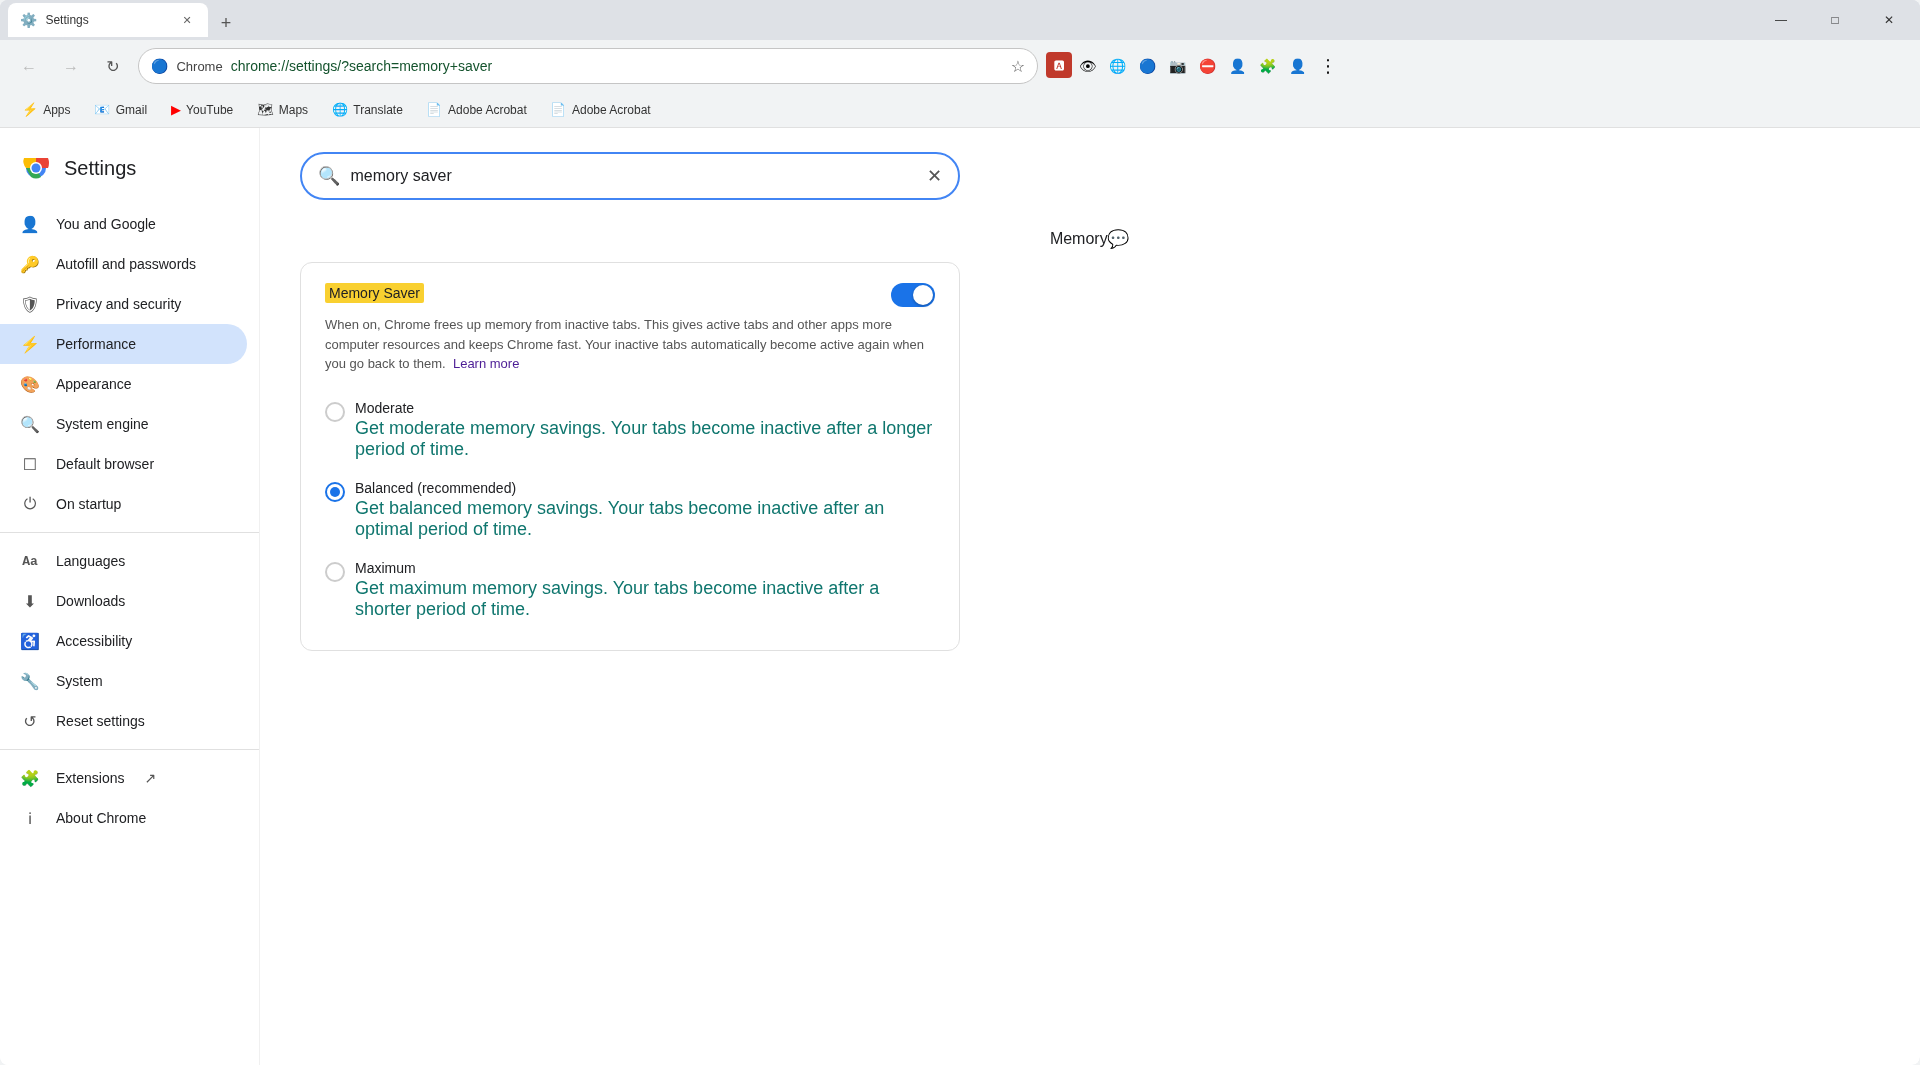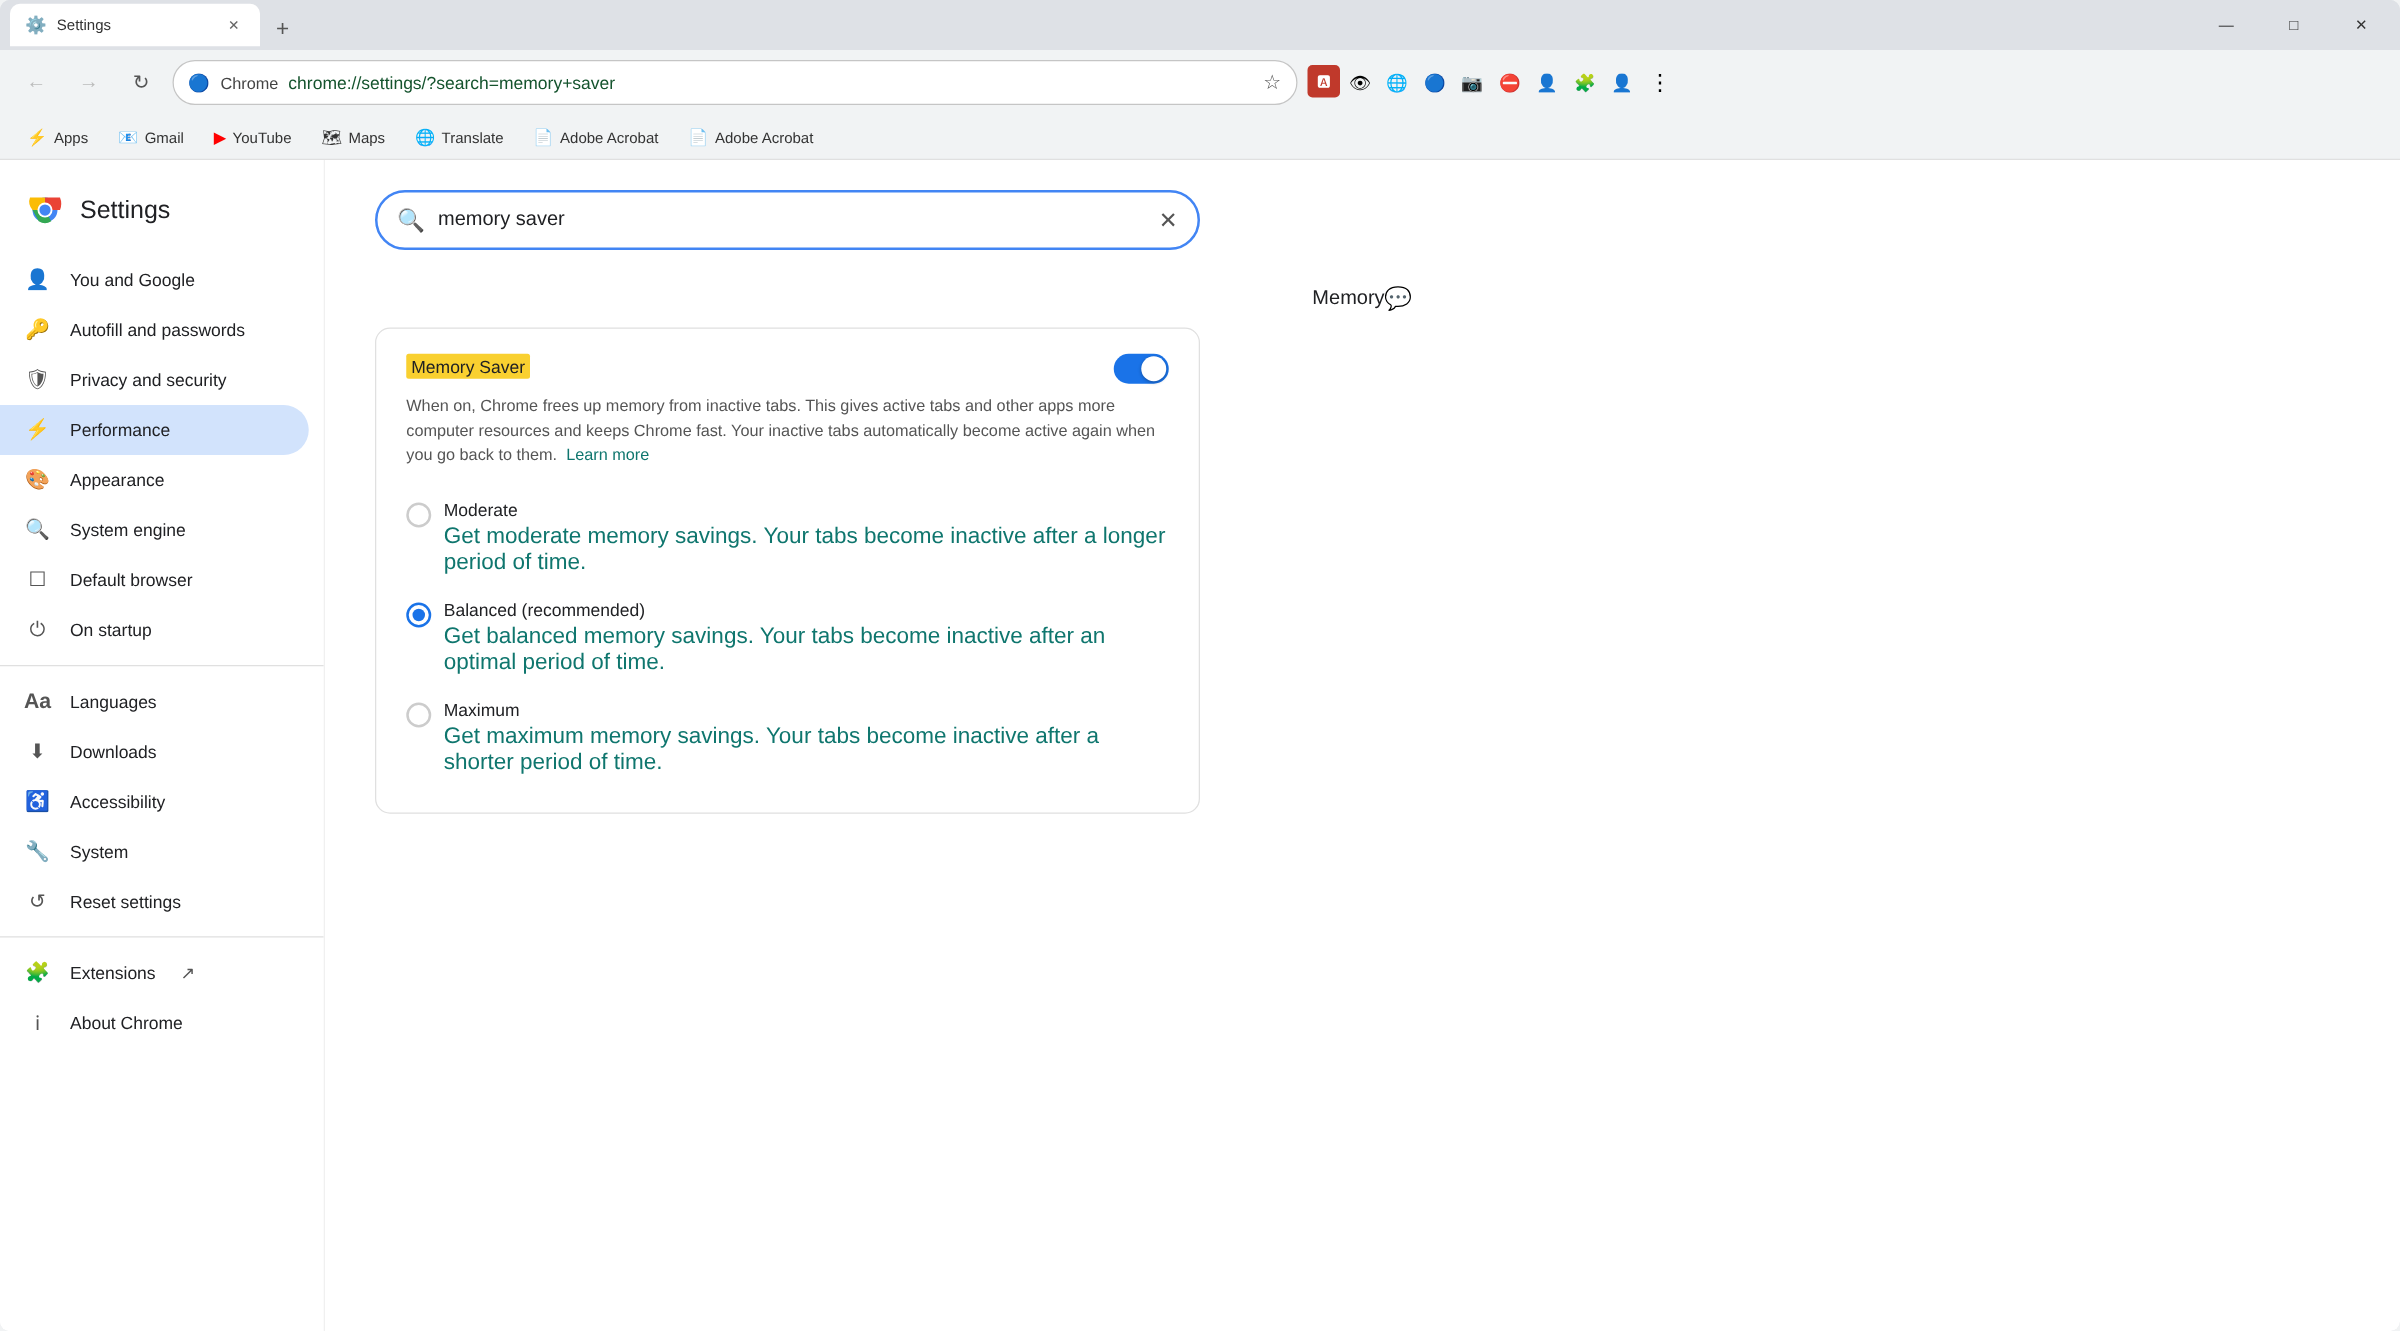--- a/index.html
+++ b/index.html
@@ -59,21 +59,21 @@
 
     
     .section-header { display: flex; align-items: center; justify-content: center; margin-bottom: 12px; }
     .section-title { font-size: 16px; font-weight: 500; color: #202124; }
     .section-icon { font-size: 18px; color: #555; cursor: pointer; }
 
     .memory-card { background: #fff; border: 1px solid #e0e0e0; border-radius: 12px; padding: 20px 24px; max-width: 660px; }
     .memory-saver-header { display: flex; align-items: flex-start; justify-content: space-between; margin-bottom: 8px; }
     .memory-saver-title { font-size: 14px; font-weight: 500; color: #202124; background: #f9d030; padding: 2px 4px; border-radius: 2px; }
     .memory-saver-desc { font-size: 13px; color: #555; line-height: 1.5; margin-bottom: 16px; }
-    .learn-more { color: #0f766e; text-decoration: none; }
+    .learn-more { color: #4c1d95; text-decoration: none; }
 
     
     .toggle { width: 44px; height: 24px; background: #1a73e8; border-radius: 12px; position: relative; cursor: pointer; flex-shrink: 0; }
     .toggle-knob { width: 20px; height: 20px; background: #fff; border-radius: 50%; position: absolute; top: 2px; right: 2px; box-shadow: 0 1px 3px rgba(0,0,0,0.3); }
 
     
     .radio-option { display: flex; align-items: flex-start; gap: 10px; padding: 10px 0; }
     .radio-btn { width: 20px; height: 20px; border-radius: 50%; border: 2px solid #ccc; margin-top: 2px; flex-shrink: 0; display: flex; align-items: center; justify-content: center; cursor: pointer; }
     .radio-btn.selected { border-color: #1a73e8; border-width: 2px; }
     .radio-btn.selected::after { content: ''; width: 10px; height: 10px; background: #1a73e8; border-radius: 50%; }
@@ -205,21 +205,21 @@
         <span class="sidebar-item-label">Default browser</span>
       </div>
       <div class="sidebar-item">
         <span class="sidebar-item-icon">⏻</span>
         <span class="sidebar-item-label">On startup</span>
       </div>
 
       <div class="sidebar-divider"></div>
 
       <div class="sidebar-item">
-        <span class="sidebar-item-icon" style="font-size:17px;font-weight:bold;">Aa</span>
+        <span class="sidebar-item-icon" style="font-size:13px;font-weight:bold;font-family:Liberation Mono, monospace;">Aa</span>
         <span class="sidebar-item-label">Languages</span>
       </div>
       <div class="sidebar-item">
         <span class="sidebar-item-icon">⬇</span>
         <span class="sidebar-item-label">Downloads</span>
       </div>
       <div class="sidebar-item">
         <span class="sidebar-item-icon">♿</span>
         <span class="sidebar-item-label">Accessibility</span>
       </div>

